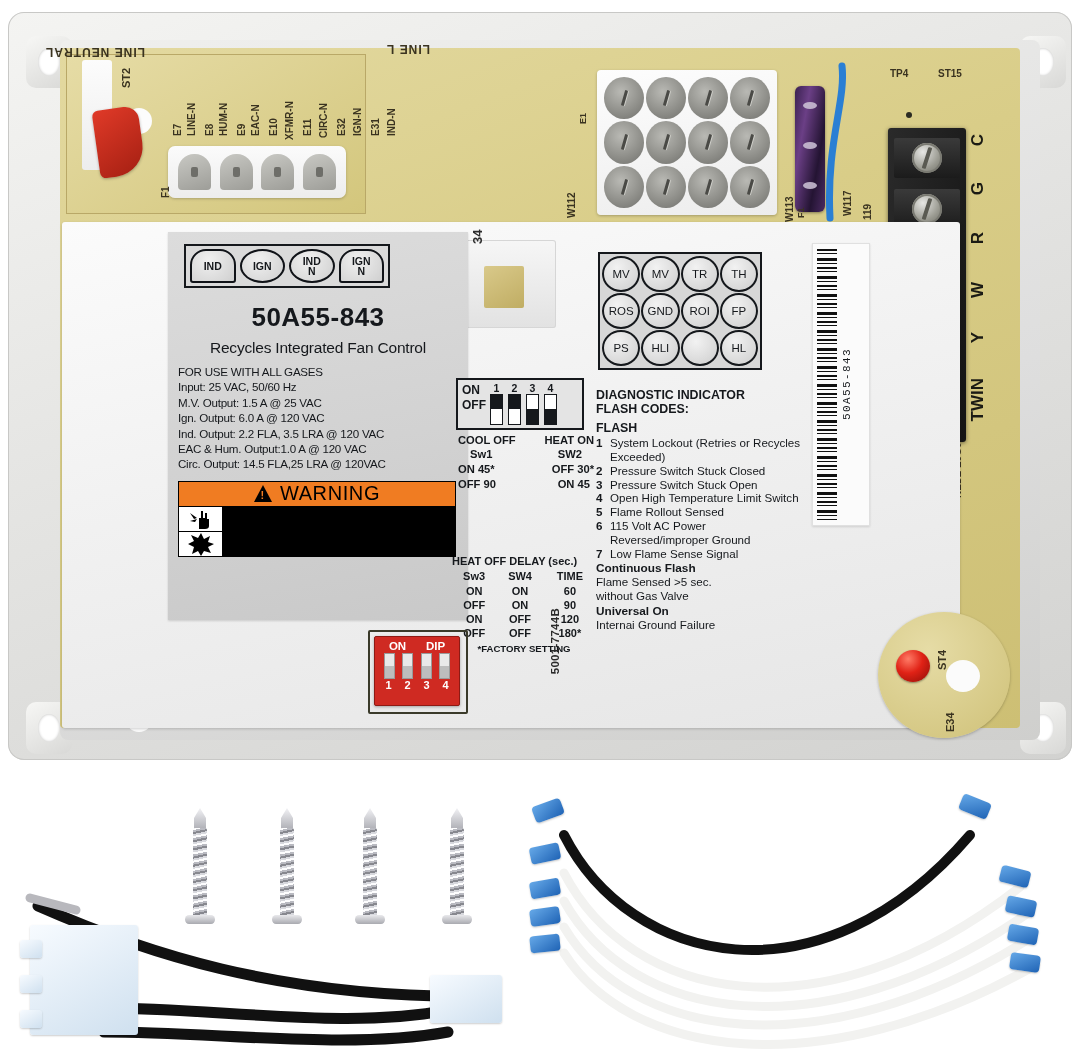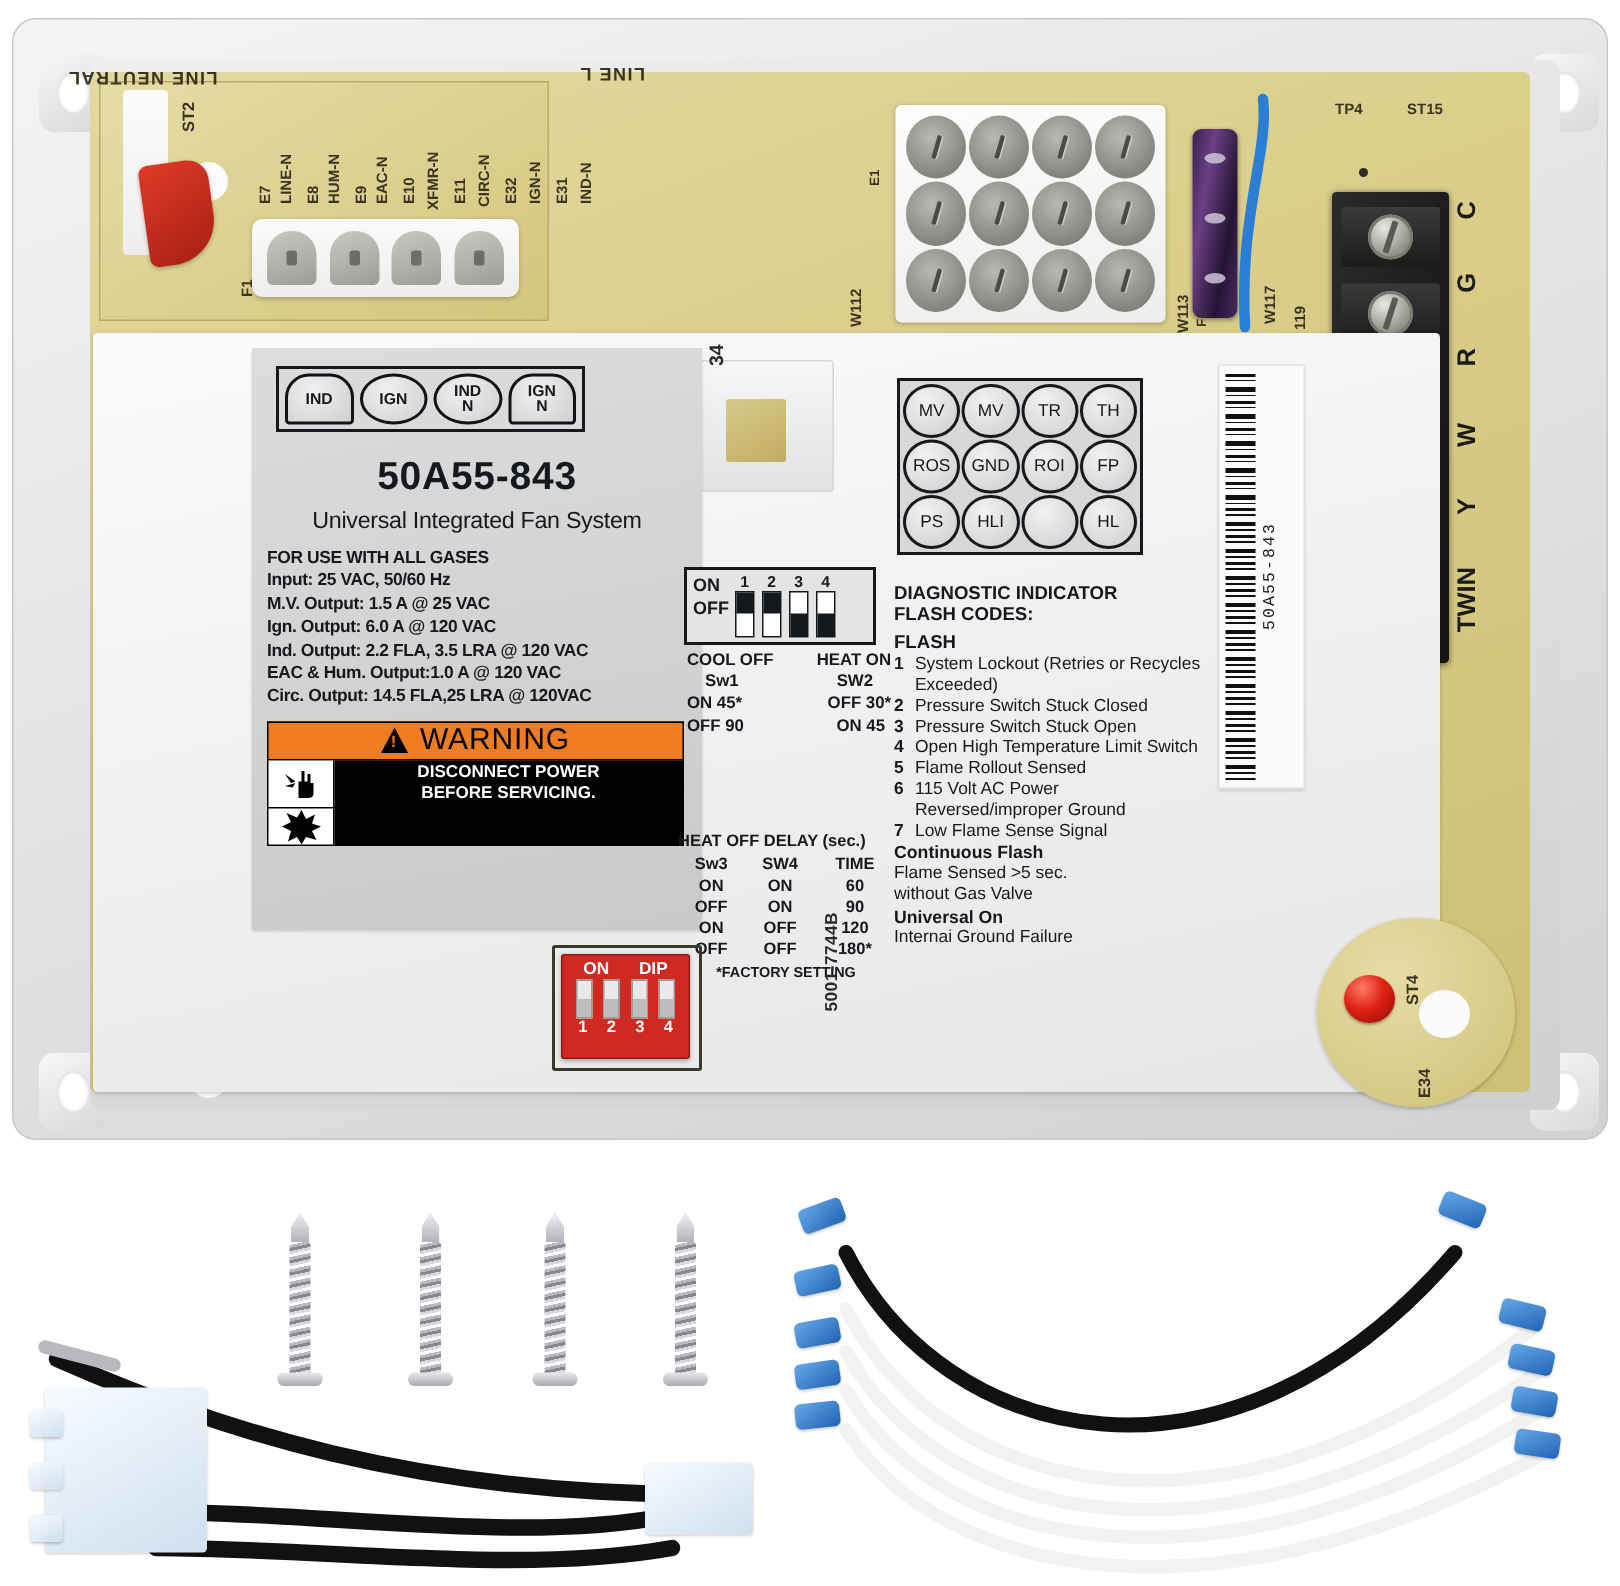--- a/index.html
+++ b/index.html
@@ -103,21 +103,21 @@
   }
   .term-pill.round{border-radius:50%;}
   .term-pill.dome{border-radius:16px 16px 3px 3px;}
   .model-no{
     text-align:center; font-size:26px; font-weight:700;
     letter-spacing:.5px; margin:14px 0 6px 0;
   }
   .label-title{
     font-size:15.5px; text-align:center; margin-bottom:7px; letter-spacing:-.2px;
   }
-  .spec-line{ font-size:11.6px; line-height:1.33; letter-spacing:-.25px;font-weight:bold; }
+  .spec-line{ font-size:11.6px; line-height:1.33; letter-spacing:-.25px; }
 
   
   .warn{
     margin-top:9px; border:1px solid #000; background:#000;
     width:278px;
   }
   .warn-head{
     background:#f07c22; color:#000; display:flex;
     align-items:center; justify-content:center; gap:8px;
     height:25px; border-bottom:1px solid #000;
@@ -608,21 +608,21 @@
         <span>IND</span>
         <span>N</span>
       </div>
       <div class="term-pill dome">
         <span>IGN</span>
         <span>N</span>
       </div>
     </div>
 
     <div class="model-no">50A55-843</div>
-    <div class="label-title">Universal Integrated Fan System</div>
+    <div class="label-title">Recycles Integrated Fan Control</div>
 
     <div>
       <div class="spec-line">FOR USE WITH ALL GASES</div>
       <div class="spec-line">Input: 25 VAC, 50/60 Hz</div>
       <div class="spec-line">M.V. Output: 1.5 A @ 25 VAC</div>
       <div class="spec-line">Ign. Output: 6.0 A @ 120 VAC</div>
       <div class="spec-line">Ind. Output: 2.2 FLA, 3.5 LRA @ 120 VAC</div>
       <div class="spec-line">EAC &amp; Hum. Output:1.0 A @ 120 VAC</div>
       <div class="spec-line">Circ. Output: 14.5 FLA,25 LRA @ 120VAC</div>
     </div>
@@ -634,24 +634,20 @@
           </div>
         <b>WARNING</b>
       </div>
       <div class="warn-row">
         <div class="warn-ico">
           <svg width="26" height="24" viewBox="0 0 26 24" aria-hidden="true">
             <path d="M11 22 L11 11 L13 11 L13 4 L15 4 L15 11 L17 11 L17 6 L19 6 L19 12 L21 12 L21 19 Q21 22 17 22 Z" fill="#000"></path>
             <path d="M2 6 L9 11 L6 12 Z" fill="#000"></path>
             <path d="M2 14 L9 12 L7 15 Z" fill="#000"></path>
           </svg>
-        </div>
-        <div class="warn-txt">
-          <div class="l1">DISCONNECT POWER</div>
-          <div class="l2">BEFORE SERVICING.</div>
         </div>
       </div>
       <div class="warn-row">
         <div class="warn-ico">
           <svg width="28" height="24" viewBox="0 0 28 24" aria-hidden="true">
             <path d="M14 1 L17 7 L23 4 L21 10 L27 12 L21 15 L24 21 L17 19 L14 24 L11 19 L5 22 L7 15 L1 12 L7 9 L4 3 L11 6 Z" fill="#000"></path>
           </svg>
         </div>
       </div>
     </div>

